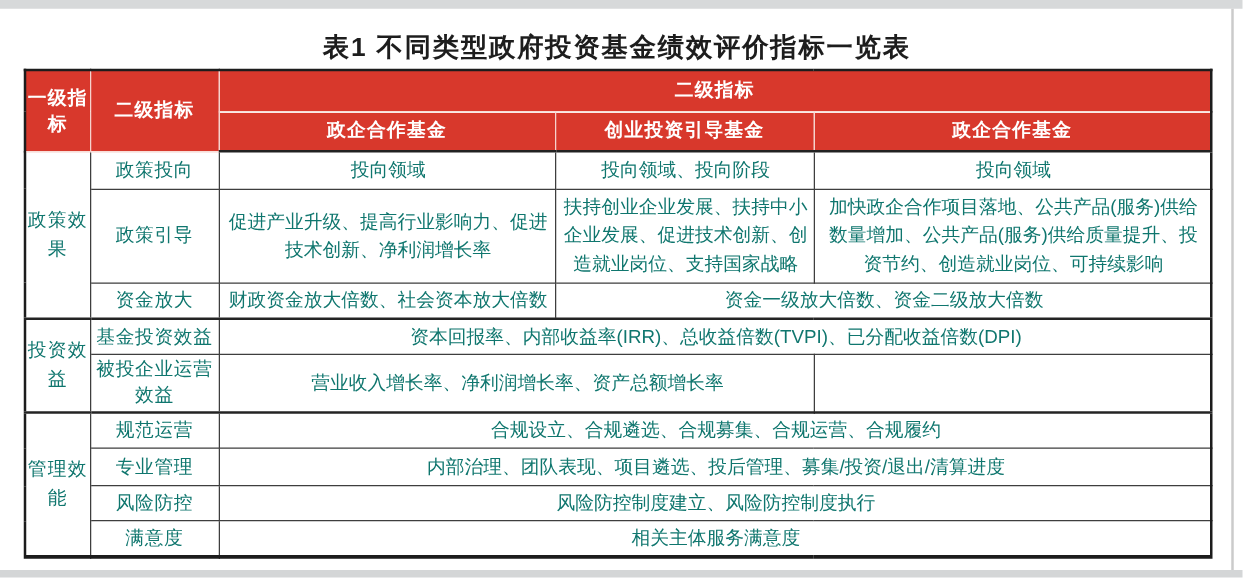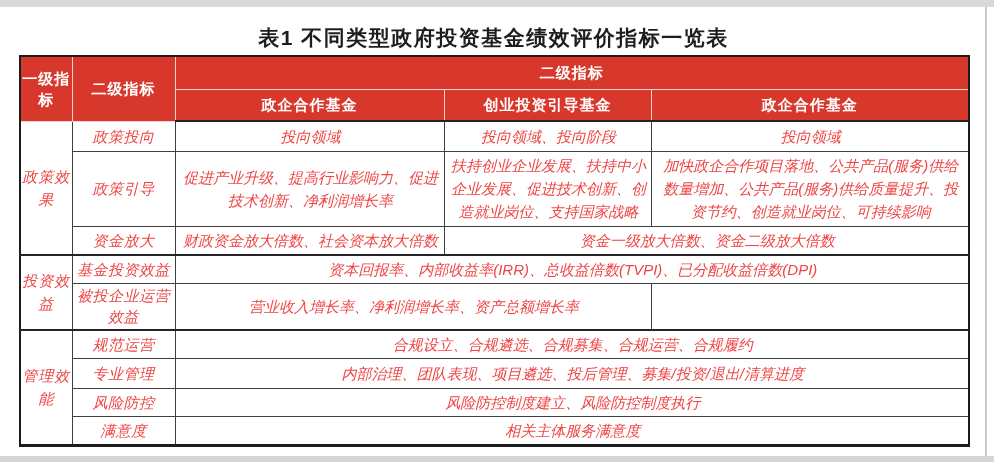--- a/index.html
+++ b/index.html
@@ -26,21 +26,21 @@
   }
   td{padding:0;font-size:15px;overflow:hidden;}
   .hcell{
     background:#d8382c;color:#ffffff;font-weight:bold;
     border:1px solid #f6d3cd;
     text-align:center;vertical-align:middle;
     font-size:15px;letter-spacing:1px;line-height:21px;
   }
   .hbottom{border-bottom:2px solid #222222;}
   .bcell{
-    border:1px solid #3e3e3e;color:#ef4444;vertical-align:middle;font-style:italic;
+    border:1px solid #3e3e3e;color:#0f766e;vertical-align:middle;
   }
   .lvl1{text-align:center;letter-spacing:1px;line-height:23px;}
   .lvl2{text-align:center;letter-spacing:.5px;line-height:21px;padding:0 2px;}
   .lvl3{text-align:center;padding:2px 4px 2px 6px;line-height:23px;}
   .sec-top{border-top:2px solid #242424;}
 </style>
 </head>
 <body>
 
 <div class="canvas">

